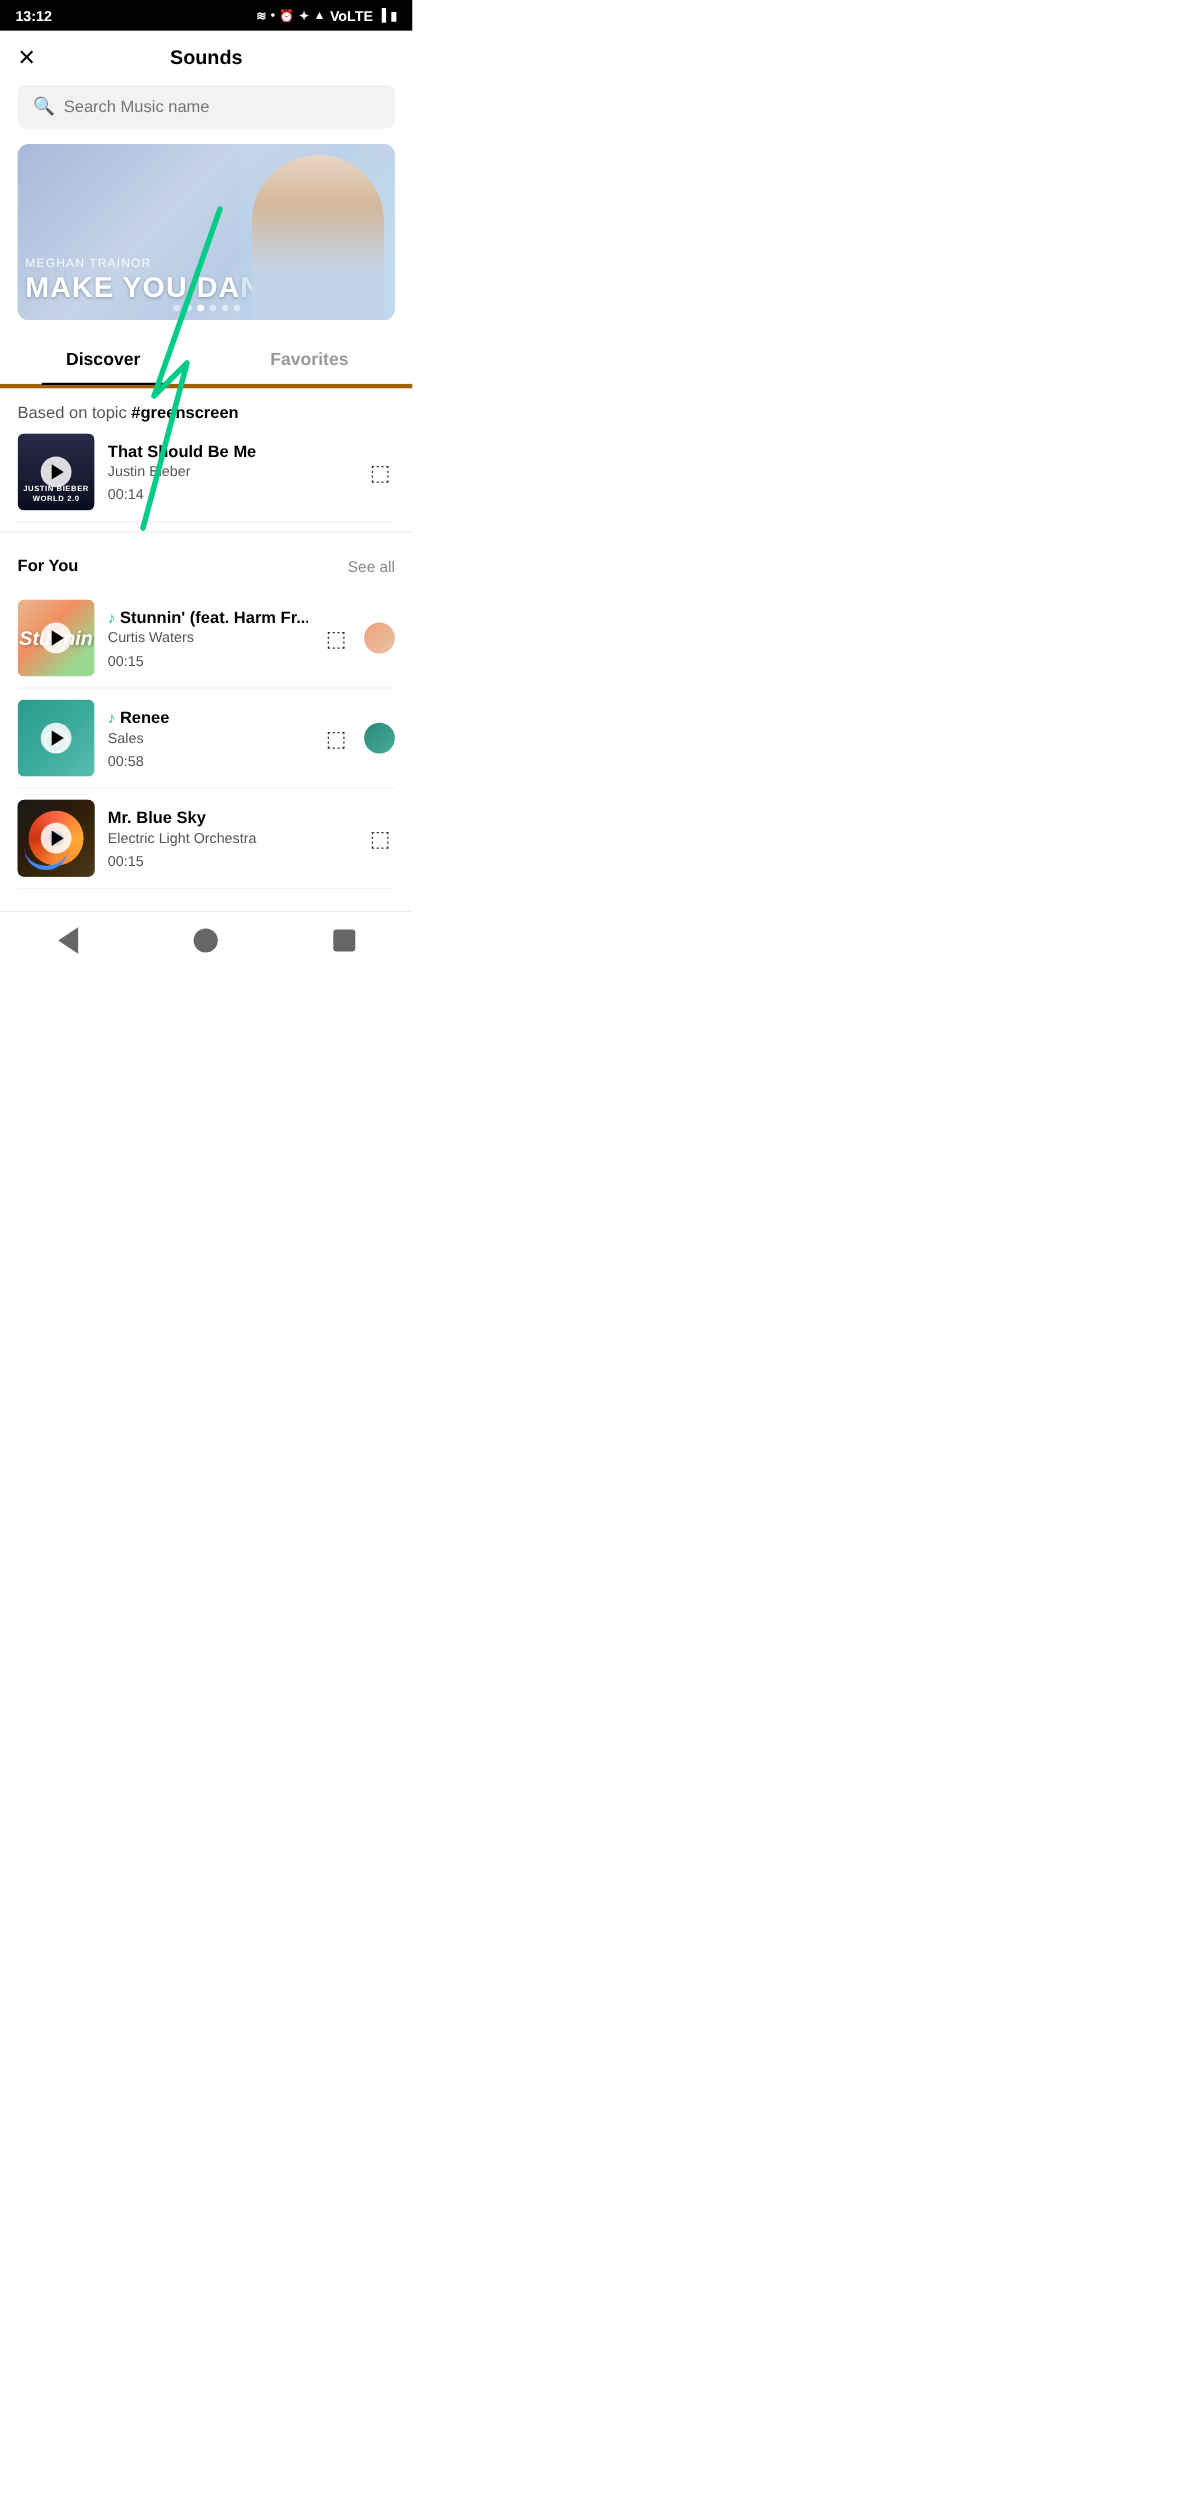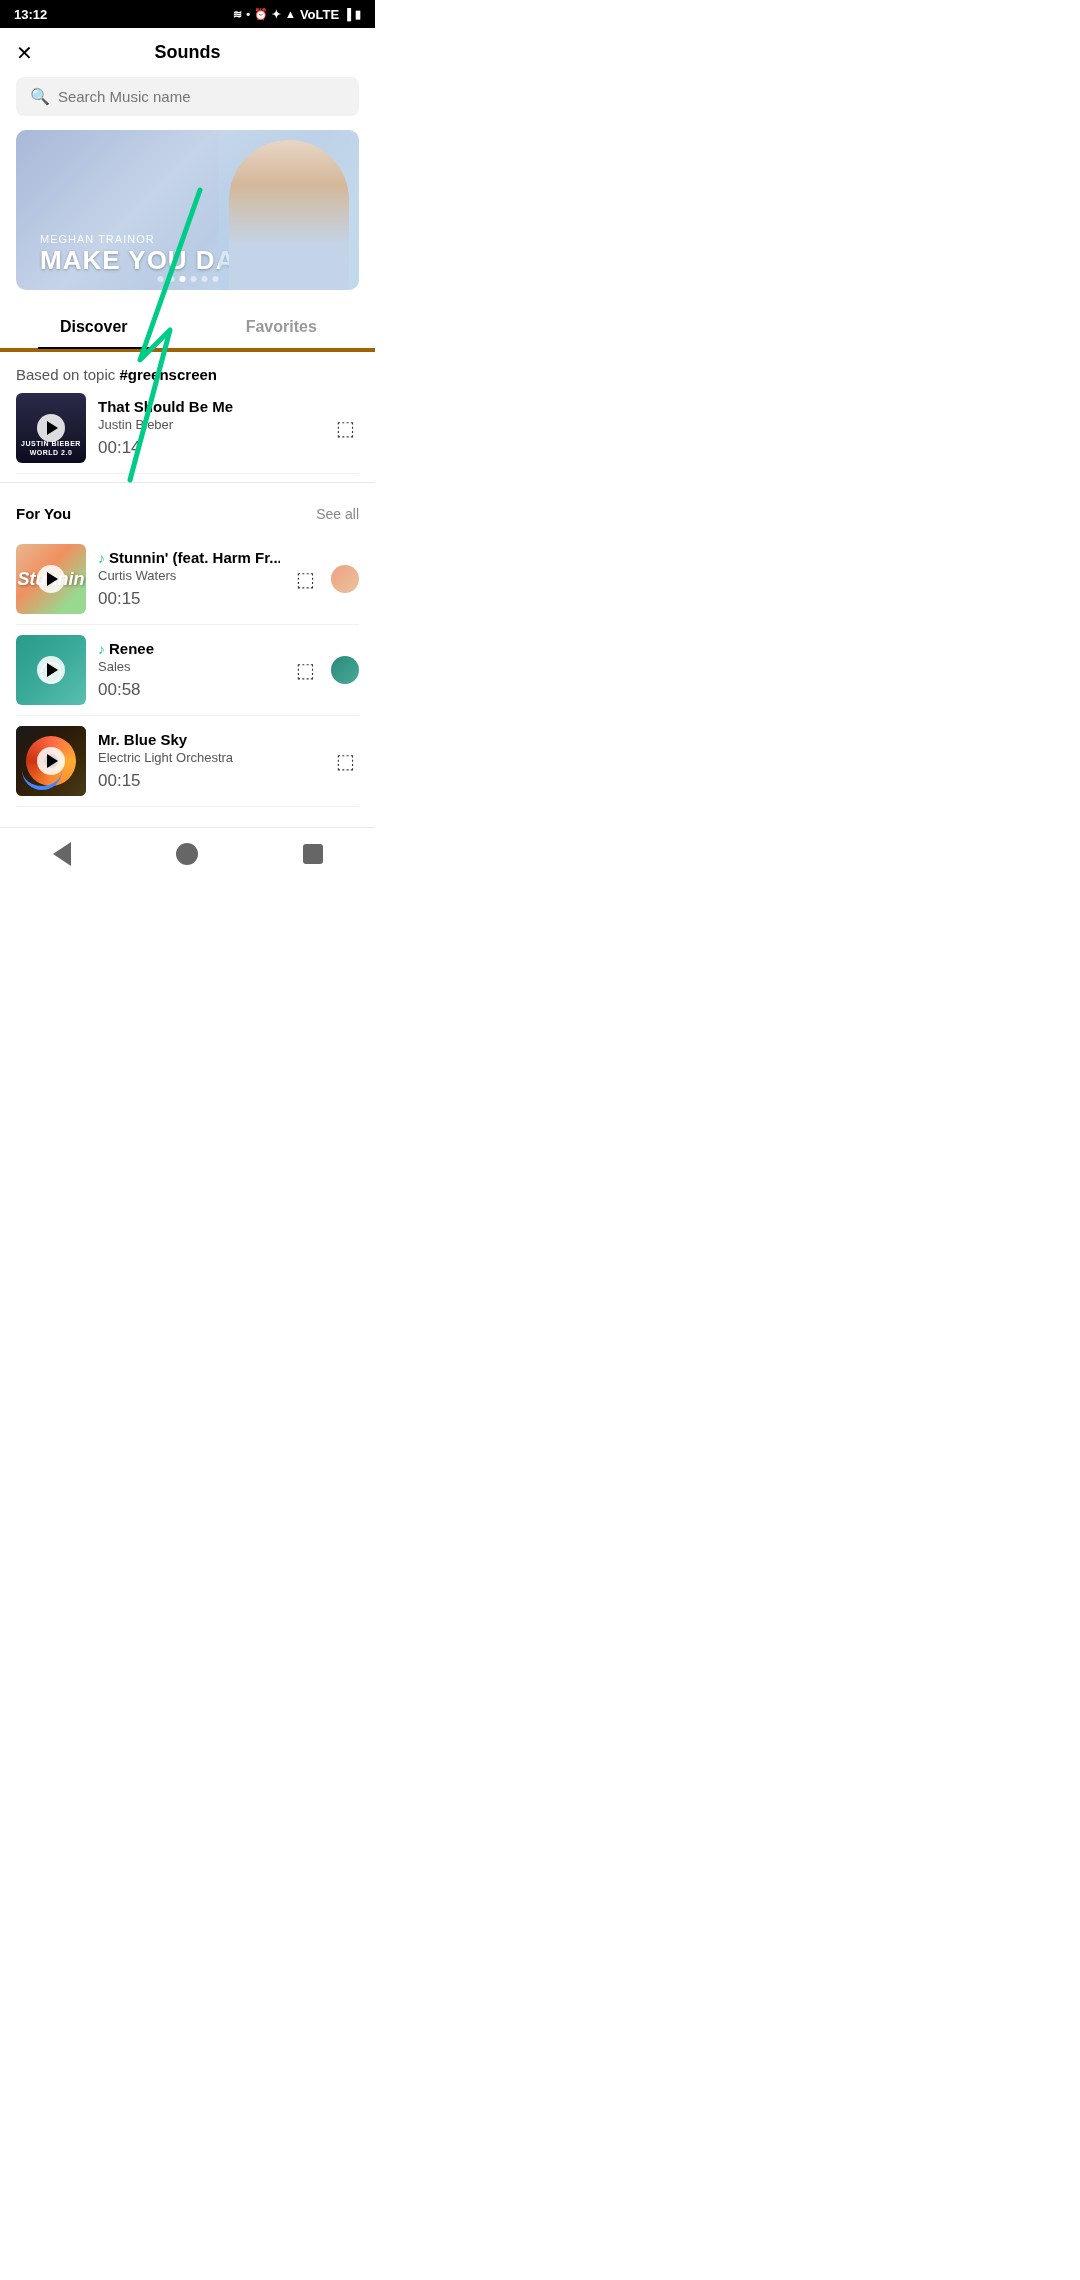--- a/index.html
+++ b/index.html
@@ -86,21 +86,21 @@
       margin: 0 16px;
       border-radius: 10px;
       overflow: hidden;
       height: 160px;
       background: linear-gradient(135deg, #a8b8d8 0%, #c5d4e8 40%, #b8cce4 60%, #d4e4f0 100%);
       position: relative;
       display: flex;
       align-items: flex-end;
     }
     .banner-text {
-      padding: 14px 24px;
+      padding: 14px 7px;
       color: #fff;
     }
     .banner-subtitle {
       font-size: 11px;
       font-weight: 500;
       letter-spacing: 1px;
       opacity: 0.9;
       text-transform: uppercase;
     }
     .banner-title {
@@ -293,21 +293,21 @@
     .music-note {
       color: #20c997;
       font-size: 14px;
     }
     .track-artist {
       font-size: 13px;
       color: #555;
       margin-top: 2px;
     }
     .track-duration {
-      font-size: 17px;
+      font-size: 13px;
       color: #555;
       margin-top: 6px;
     }
     .bookmark-btn {
       color: #333;
       font-size: 20px;
       cursor: pointer;
       flex-shrink: 0;
       background: none;
       border: none;

